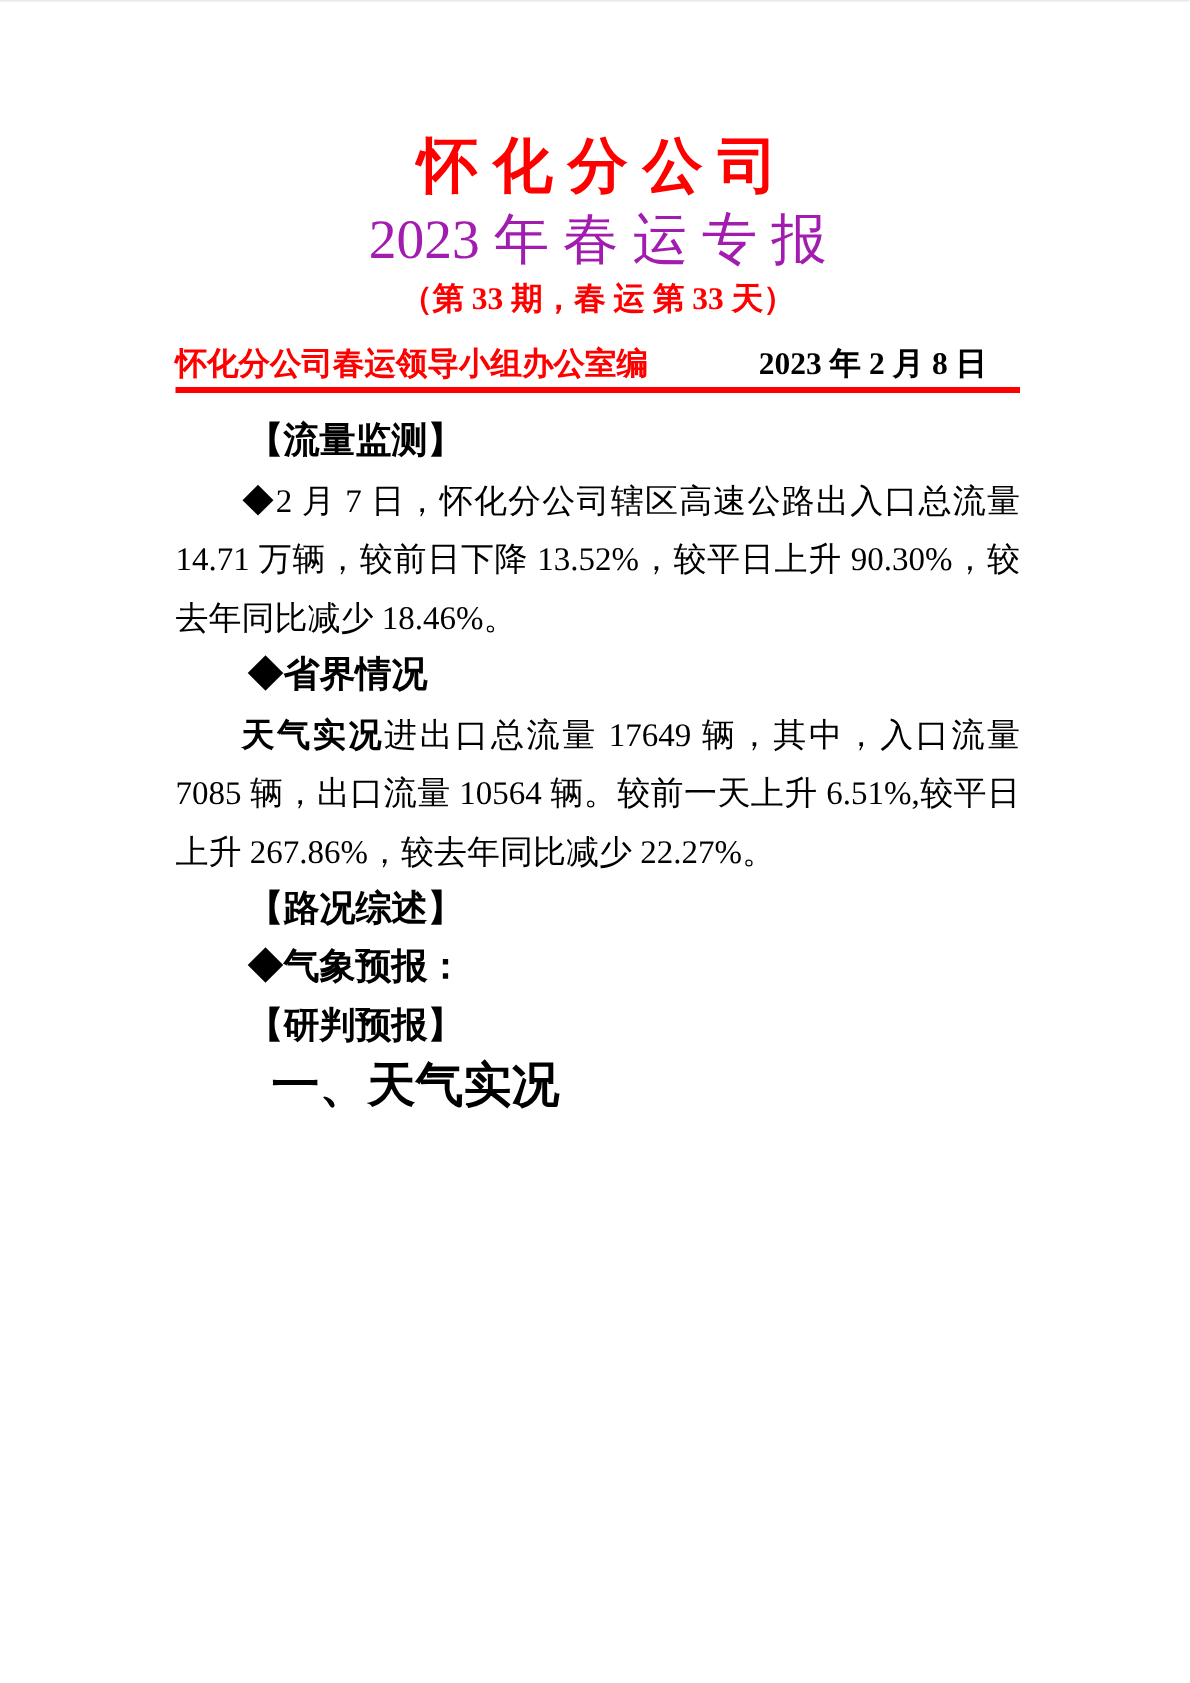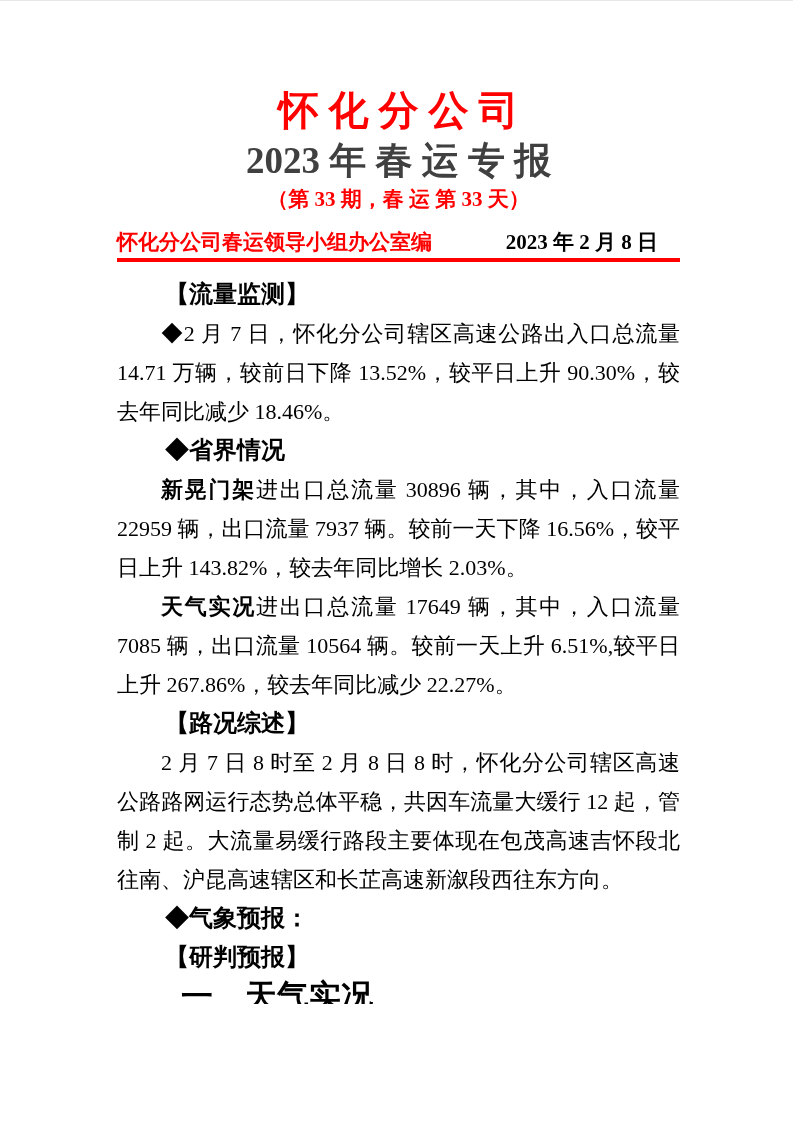--- a/index.html
+++ b/index.html
@@ -25,22 +25,22 @@
     text-align: center;
     color: #ff0000;
     font-weight: bold;
     font-size: 40px;
     line-height: 48px;
     white-space: nowrap;
   }
   .title-2 {
     margin-top: 4px;
     text-align: center;
-    color: #404040;
-    font-weight: bold;
+    color: #a21caf;
+    font-weight: normal;
     font-size: 37px;
     line-height: 44px;
     white-space: nowrap;
   }
   .title-3 {
     margin-top: 2px;
     text-align: center;
     color: #ff0000;
     font-weight: bold;
     font-size: 21px;
@@ -118,27 +118,25 @@
   <div class="red-rule"></div>
 
   <div class="doc-body">
 
     <p class="sec-head">【流量监测】</p>
 
     <p>◆2 月 7 日，怀化分公司辖区高速公路出入口总流量 14.71 万辆，较前日下降 13.52%，较平日上升 90.30%，较去年同比减少 18.46%。</p>
 
     <p class="sec-head">◆省界情况</p>
 
-    <p><span class="bold-lead">新晃门架</span><span>进出口总流量 30896 辆，其中，入口流量 22959 辆，出口流量 7937 辆。较前一天下降 16.56%，较平日上升 143.82%，较去年同比增长 2.03%。</span></p>
 
     <p><span class="bold-lead">天气实况</span><span>进出口总流量 17649 辆，其中，入口流量 7085 辆，出口流量 10564 辆。较前一天上升 6.51%,较平日上升 267.86%，较去年同比减少 22.27%。</span></p>
 
     <p class="sec-head">【路况综述】</p>
 
-    <p>2 月 7 日 8 时至 2 月 8 日 8 时，怀化分公司辖区高速公路路网运行态势总体平稳，共因车流量大缓行 12 起，管制 2 起。大流量易缓行路段主要体现在包茂高速吉怀段北往南、沪昆高速辖区和长芷高速新溆段西往东方向。</p>
 
     <p class="sec-head">◆气象预报：</p>
 
     <p class="sec-head">【研判预报】</p>
 
     <p class="sub-head">一、天气实况</p>
 
   </div>
 
 </div>

